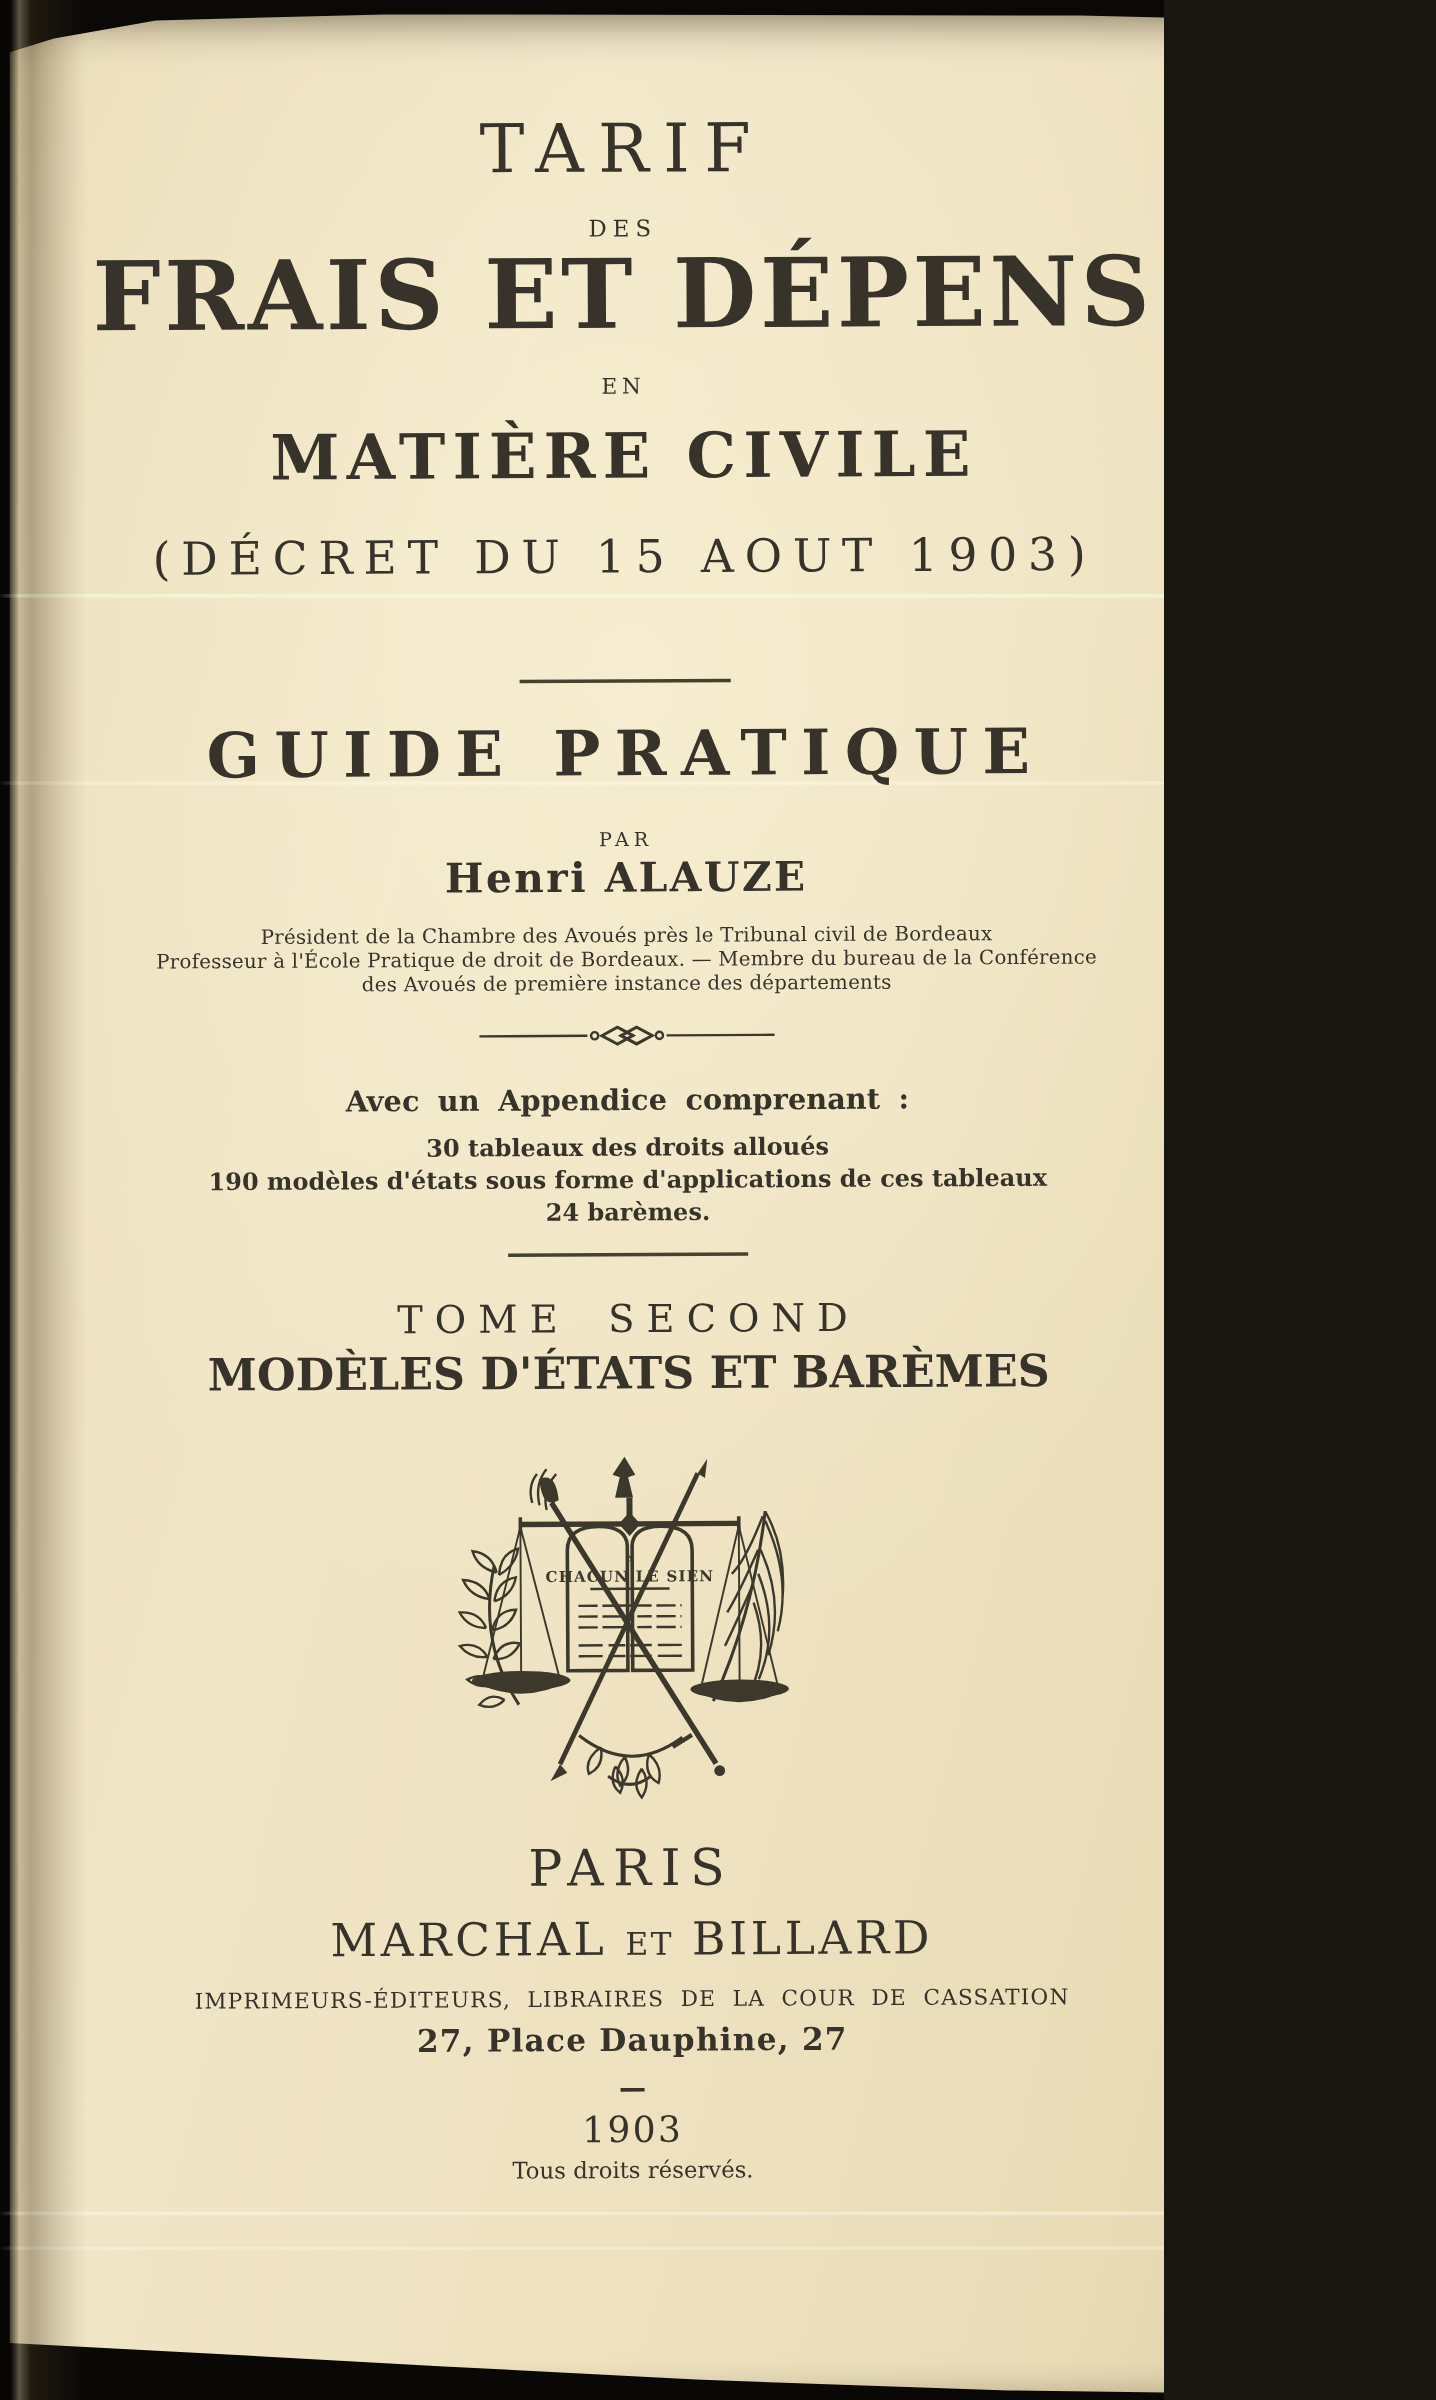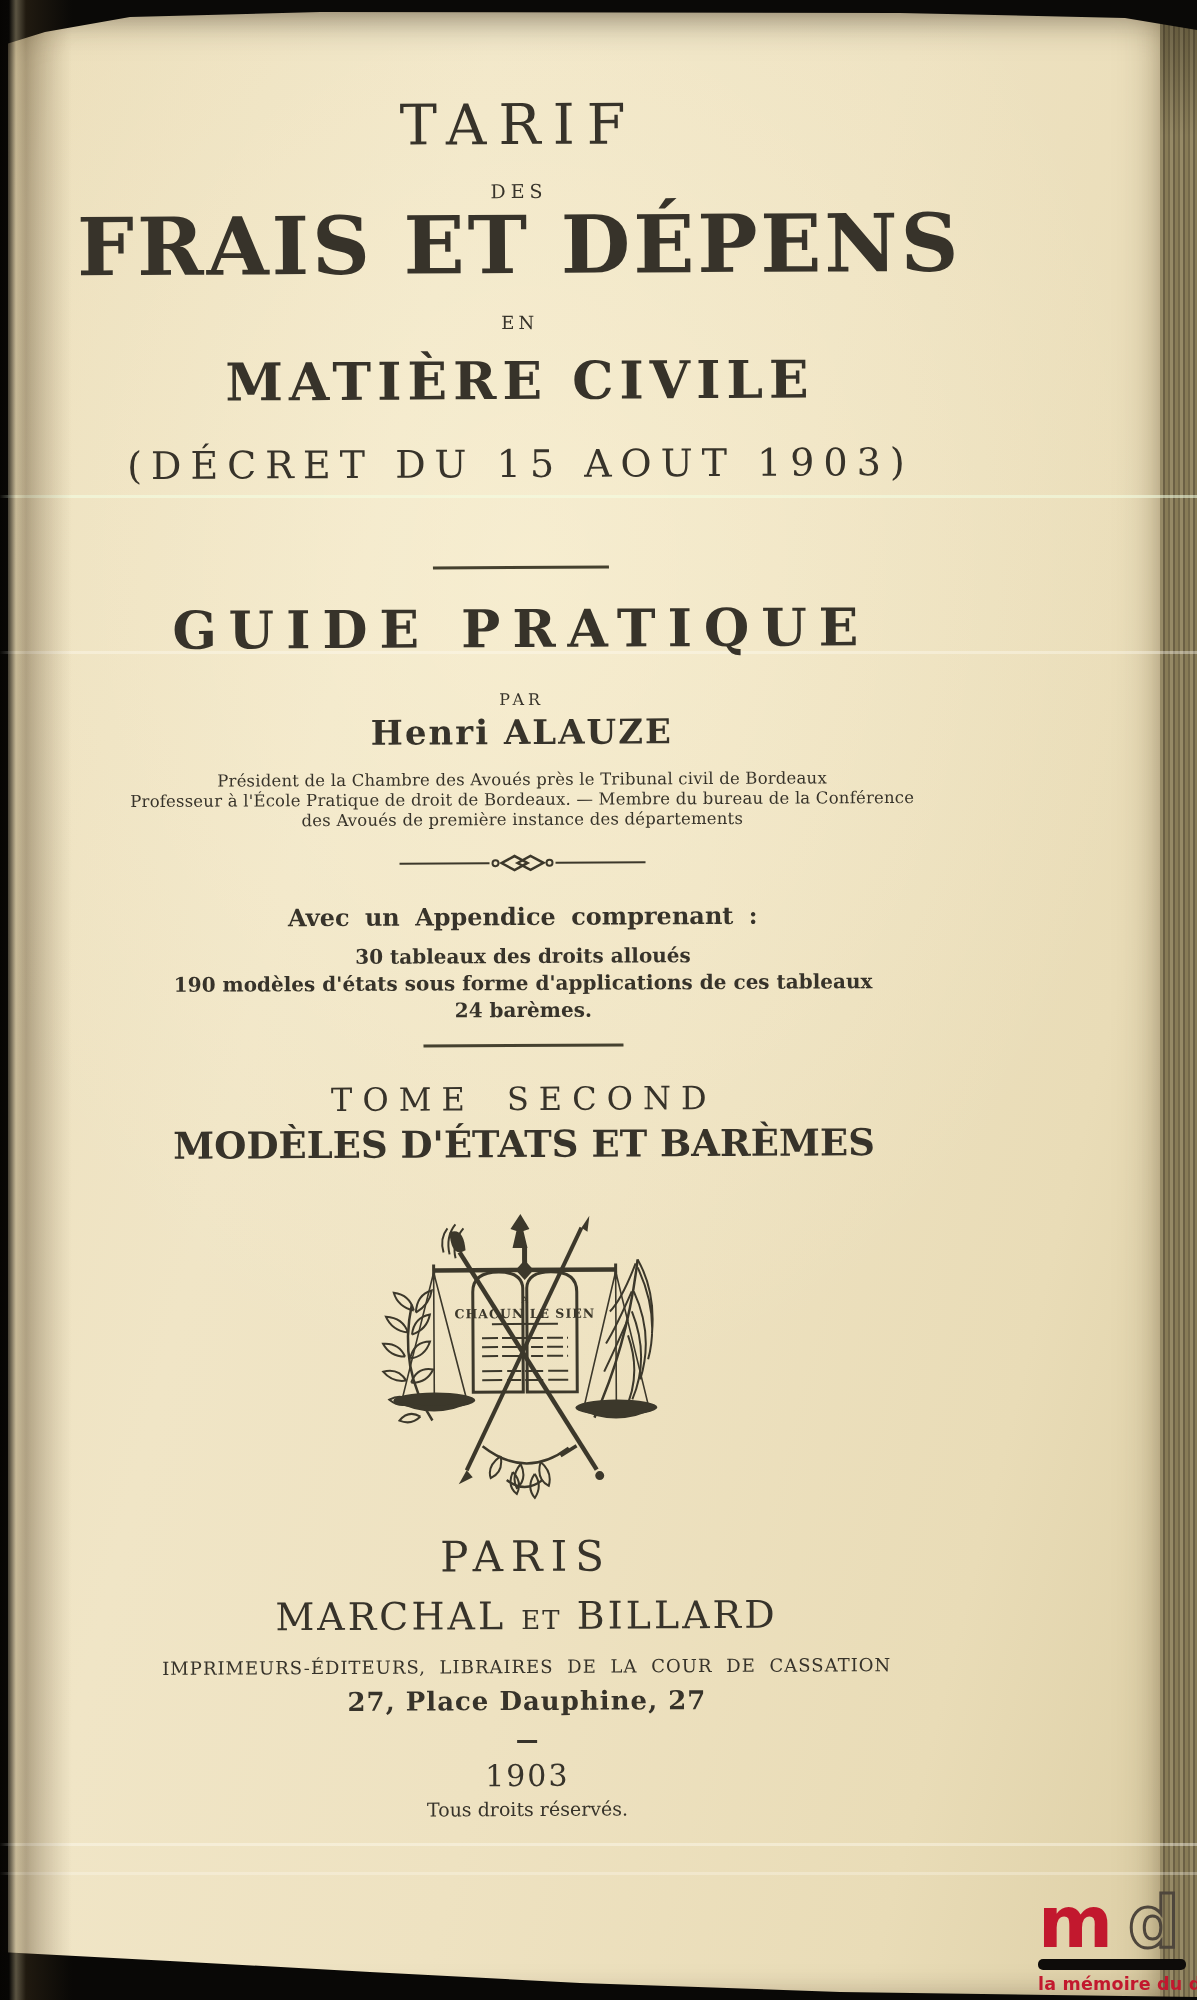--- a/index.html
+++ b/index.html
@@ -1,18 +1,18 @@
 <!DOCTYPE html>
 <html><head>
 <meta charset="utf-8">
 <style>
   html,body{margin:0;padding:0;background:#1a1713;}
   .scan{
     position:relative;
-    width:1197px;height:2000px;
+    width:970px;height:2000px;
     background:#0c0a07;
     overflow:hidden;
     font-family:"DejaVu Serif","Liberation Serif",serif;
     color:#37332a;
   }
   
   .page{
     position:absolute;left:8px;top:10px;width:1155px;height:1990px;
     background:
       radial-gradient(ellipse 900px 1200px at 45% 28%, rgba(255,248,222,.45), rgba(255,248,222,0) 70%),

